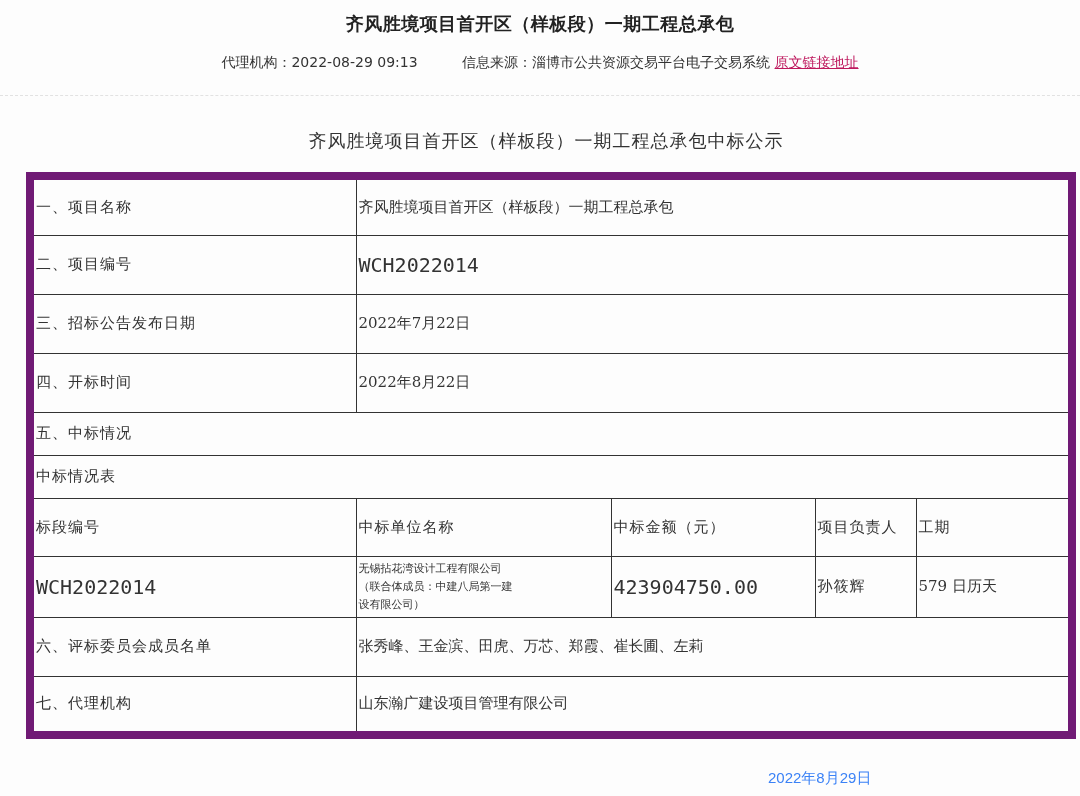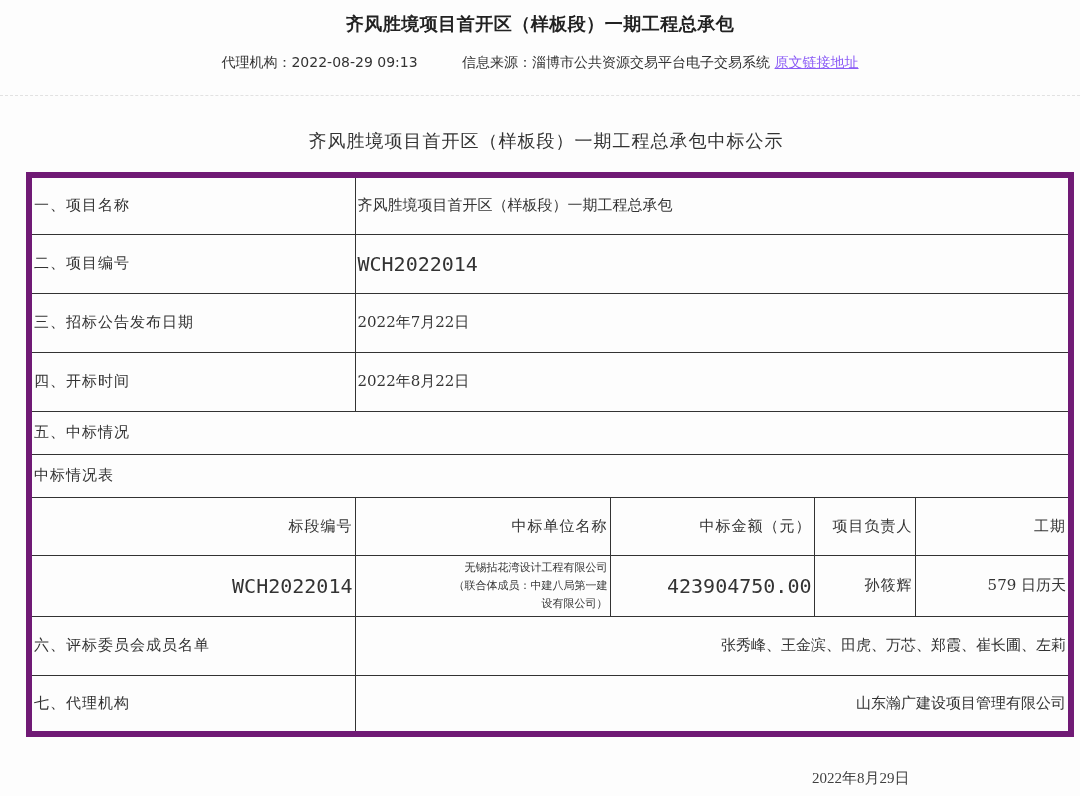--- a/index.html
+++ b/index.html
@@ -15,55 +15,55 @@
     letter-spacing: 0.5px;
   }
   .meta {
     position: absolute; left: 0; top: 54px; width: 1080px;
     text-align: center; font-size: 14px; color: #333;
     white-space: nowrap;
   }
   .meta span { display: inline-block; }
   .meta .pub { margin-right: 40px; }
   .meta .src { }
-  .meta a { color: #8b5cf6; text-decoration: underline; cursor: pointer; }
+  .meta a { color: #be185d; text-decoration: underline; cursor: pointer; }
   .divider {
     position: absolute; left: 0; top: 95px; width: 1080px; height: 0;
     border-top: 1px dashed #e2e2e2;
   }
   .doc-subtitle {
     position: absolute; left: 0; top: 129px; width: 1080px;
     text-align: center; font-size: 18px; color: #333;
     font-family: "DejaVu Serif", "Liberation Serif", serif;
     letter-spacing: 1px;
     margin-left: 6px;
   }
   .doc-table {
     position: absolute; left: 26px; top: 172px; width: 1042px;
     border-collapse: collapse; table-layout: fixed;
     font-family: "DejaVu Serif", "Liberation Serif", serif;
     font-size: 15px; color: #333;
-    border: 6px solid #701a75;
+    border: 8px solid #701a75;
   }
   .doc-table td {
     border: 1.5px solid #333; padding: 0 2px; vertical-align: middle;
     background: #fdfdfd;
   }
   .doc-table .lbl { letter-spacing: 1px; }
-  .doc-table .c { text-align: right; }
+  .doc-table .c { text-align: left; }
   .r-a { height: 59px; }
   .r-b { height: 43px; }
   .r-h { height: 58px; }
   .r-d { height: 61px; }
   .mono { font-family: "DejaVu Sans Mono", "Liberation Mono", monospace; font-size: 20px; }
   .winner { line-height: 18px; font-size: 11px; }
   .footer-date {
-    position: absolute; left: 812px; top: 769px;
-    font-family: Liberation Serif, serif;
-    font-size: 15px; color: #404040;
+    position: absolute; left: 768px; top: 769px;
+    font-family: Liberation Sans, sans-serif;
+    font-size: 15px; color: #3b82f6;
   }
 </style>
 </head>
 <body>
 
 <div class="page-title">齐风胜境项目首开区（样板段）一期工程总承包</div>
 
 <div class="meta">
   <span class="pub"><span>代理机构：</span><span>2022-08-29 09:13</span></span>
   <span class="src"><span>信息来源：</span><span>淄博市公共资源交易平台电子交易系统</span></span>

